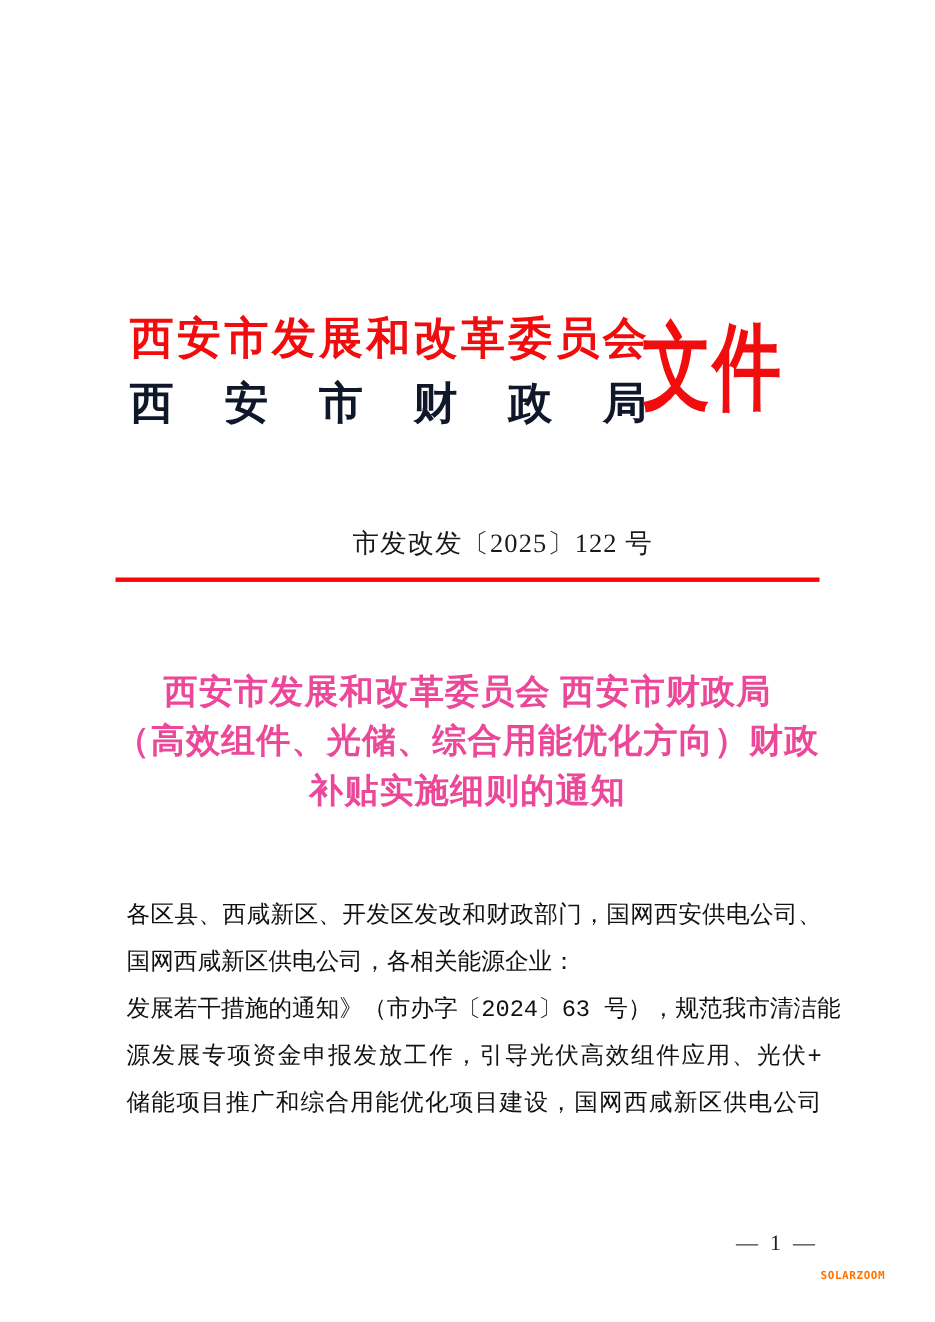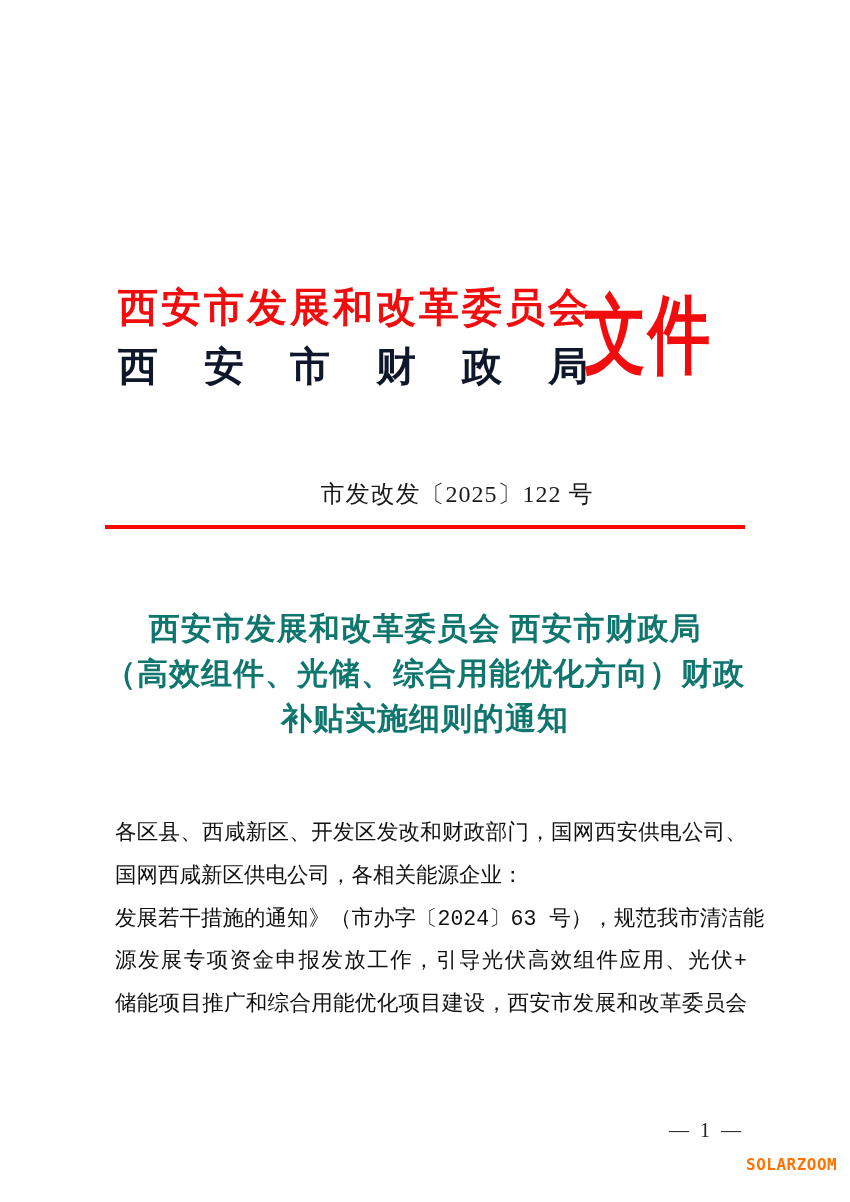--- a/index.html
+++ b/index.html
@@ -67,21 +67,21 @@
     height: 4px;
   }
 
   
   .title-block {
     position: absolute;
     left: 0;
     top: 606px;
     width: 850px;
     text-align: center;
-    color: #0f766e;
+    color: #ec4899;
   }
   .title-line {
     font-size: 31px;
     font-weight: bold;
     line-height: 45px;
     letter-spacing: 1px;
   }
 
   
   .body-block {
@@ -116,21 +116,21 @@
     color: #222222;
     letter-spacing: 3px;
     white-space: nowrap;
   }
   .watermark {
     position: absolute;
     left: 746px;
     top: 1155px;
     font-family: "DejaVu Sans Mono", "Liberation Mono", monospace;
     font-weight: bold;
-    font-size: 16px;
+    font-size: 10px;
     letter-spacing: 0.5px;
     white-space: nowrap;
   }
 </style>
 </head>
 <body>
 
 <div id="page">
 
   <div class="agency-block">
@@ -147,20 +147,20 @@
     <div class="title-line">西安市发展和改革委员会 西安市财政局</div>
     <div class="title-line">（高效组件、光储、综合用能优化方向）财政</div>
     <div class="title-line">补贴实施细则的通知</div>
   </div>
 
   <div class="body-block">
     <div class="body-line jl">各区县、西咸新区、开发区发改和财政部门，国网西安供电公司、</div>
     <div class="body-line">国网西咸新区供电公司，各相关能源企业：</div>
     <div class="body-line jl">发展若干措施的通知》（市办字〔2024〕63 号），规范我市清洁能</div>
     <div class="body-line jl">源发展专项资金申报发放工作，引导光伏高效组件应用、光伏+</div>
-    <div class="body-line jl">储能项目推广和综合用能优化项目建设，西安市发展和改革委员会</div>
+    <div class="body-line jl">储能项目推广和综合用能优化项目建设，国网西咸新区供电公司</div>
   </div>
 
   <div class="page-number">— 1 —</div>
 
   <div class="watermark" style="color: rgb(255, 115, 0);">SOLARZOOM</div>
 
 </div>
 
 </body></html>

